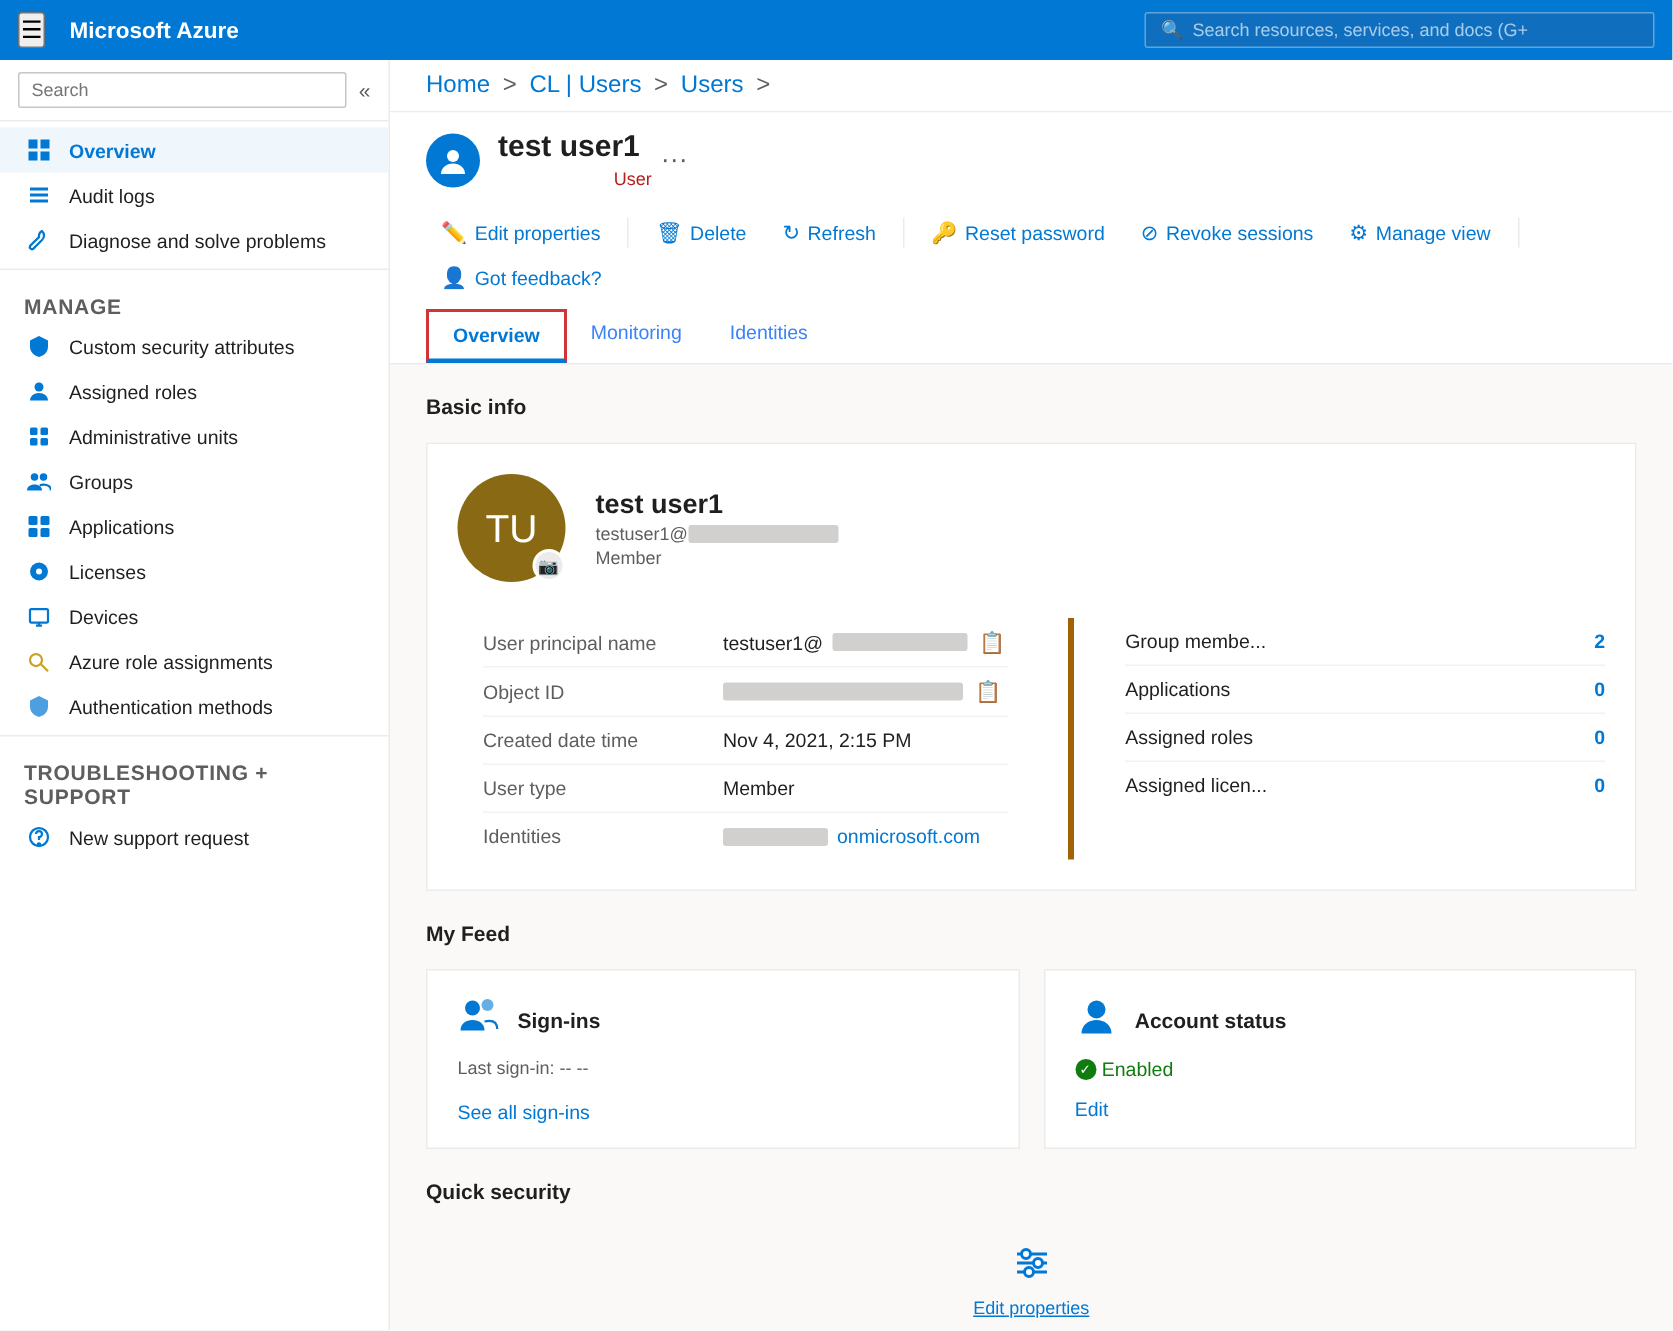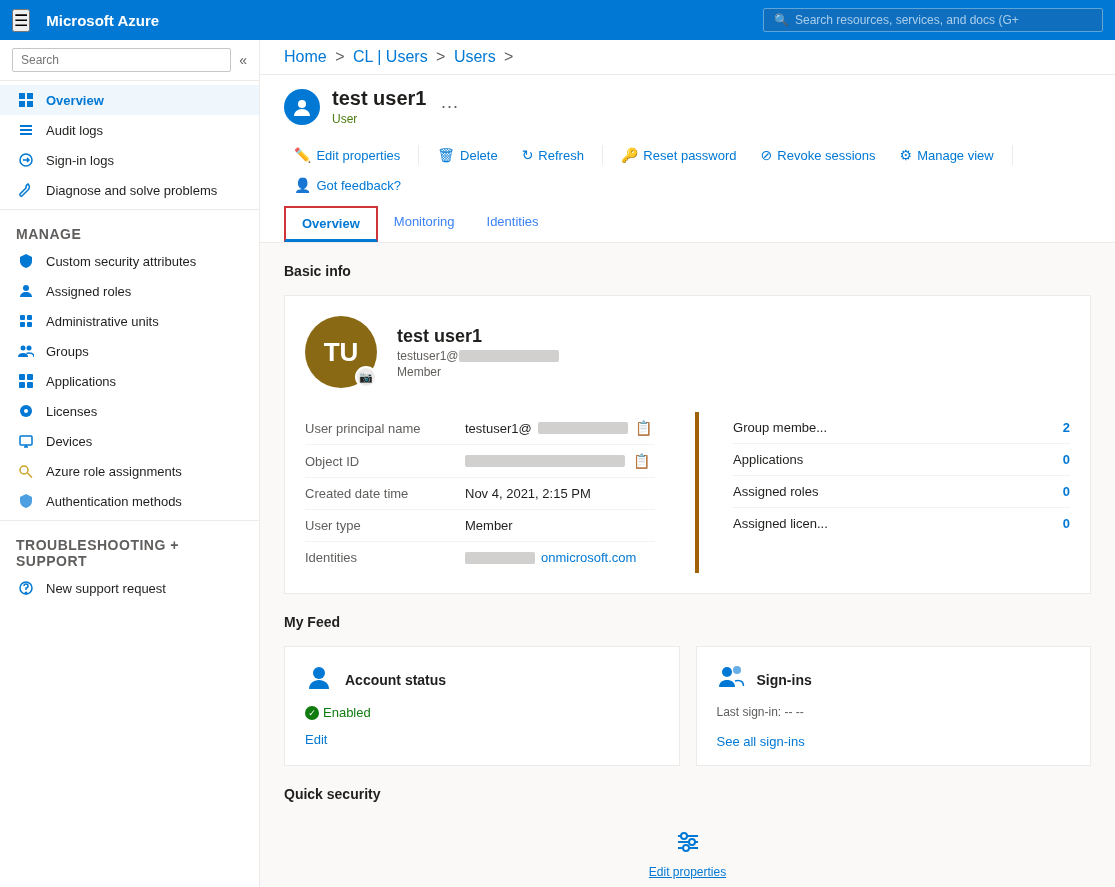--- a/index.html
+++ b/index.html
@@ -113,21 +113,21 @@
     }
     .user-avatar-small {
       width: 36px; height: 36px;
       background: #0078d4;
       border-radius: 50%;
       display: flex; align-items: center; justify-content: center;
       color: white; font-size: 18px;
       margin-right: 12px; flex-shrink: 0;
     }
     .page-title { font-size: 20px; font-weight: 600; margin-right: 8px; }
-    .page-subtitle { font-size: 12px; color: #4d7c0f; margin-top: 2px; }
+    .page-subtitle { font-size: 12px; color: #b91c1c; margin-top: 2px; text-align: right; }
     .more-btn { background: none; border: none; cursor: pointer; font-size: 18px; color: #605e5c; padding: 2px 6px; }
 
     
     .toolbar {
       display: flex;
       align-items: center;
       padding: 8px 0 0;
       flex-wrap: wrap;
       gap: 4px;
     }
@@ -182,21 +182,21 @@
     .user-profile-row {
       display: flex;
       align-items: center;
       margin-bottom: 24px;
     }
     .user-avatar-large {
       width: 72px; height: 72px;
       background: #8a6914;
       border-radius: 50%;
       display: flex; align-items: center; justify-content: center;
-      color: white; font-size: 26px; font-weight: 700;
+      color: white; font-size: 26px; font-weight: 400;
       margin-right: 20px; flex-shrink: 0;
       position: relative;
     }
     .avatar-camera-icon {
       position: absolute;
       bottom: 0; right: 0;
       width: 22px; height: 22px;
       background: #edebe9;
       border-radius: 50%;
       display: flex; align-items: center; justify-content: center;
@@ -208,21 +208,21 @@
     .user-profile-email { font-size: 12px; color: #605e5c; margin-bottom: 2px; }
     .user-profile-type { font-size: 12px; color: #605e5c; }
     .redacted { 
       display: inline-block;
       background: #d2d0ce;
       border-radius: 2px;
       height: 12px;
       vertical-align: middle;
     }
 
-    .info-grid { display: grid; grid-template-columns: 1fr 1fr; gap: 0; }
+    .info-grid { display: grid; grid-template-columns: 1fr 1fr; gap: 0; margin-left: 17px; }
     .info-left { padding-right: 40px; }
     .info-right { padding-left: 34px; border-left: 4px solid #a16207; }
 
     .info-row {
       display: flex;
       align-items: center;
       padding: 8px 0;
       border-bottom: 1px solid #f3f2f1;
       font-size: 13px;
     }
@@ -306,29 +306,20 @@
       </div>
       <div class="sidebar-item">
         <span class="icon">
           <svg width="16" height="16" viewBox="0 0 16 16" fill="#0078d4">
               <rect x="2" y="3" width="12" height="2"></rect>
               <rect x="2" y="7" width="12" height="2"></rect>
               <rect x="2" y="11" width="12" height="2"></rect>
             </svg>
         </span>
         <span>Audit logs</span>
-      </div>
-      <div class="sidebar-item">
-        <span class="icon">
-          <svg width="16" height="16" viewBox="0 0 16 16" fill="none" stroke="#0078d4" stroke-width="1.5">
-              <circle cx="8" cy="8" r="6"></circle>
-              <path d="M5 8l6 0M9 6l2 2-2 2"></path>
-            </svg>
-        </span>
-        <span>Sign-in logs</span>
       </div>
       <div class="sidebar-item">
         <span class="icon">
           <svg width="16" height="16" viewBox="0 0 16 16" fill="none" stroke="#0078d4" stroke-width="1.5">
               <path d="M10 2a4 4 0 0 1 0 6L4 14a1.5 1.5 0 0 1-2-2l6-6A4 4 0 0 1 10 2z"></path>
             </svg>
         </span>
         <span>Diagnose and solve problems</span>
       </div>
 
@@ -578,51 +569,51 @@
         </div>
       </div>
 
       <div class="section-title">My Feed</div>
       <div class="feed-grid">
 
         <div class="feed-card">
           <div class="feed-card-header">
             <span class="feed-card-icon">
               <svg width="28" height="28" viewBox="0 0 28 28" fill="none">
+                <circle cx="10" cy="9" r="5" fill="#0078d4"></circle>
+                <circle cx="20" cy="7" r="4" fill="#0078d4" opacity="0.6"></circle>
+                <path d="M2 24c0-4.5 3.5-7 8-7s8 2.5 8 7" fill="#0078d4"></path>
+                <path d="M18 18c1-0.3 2-0.5 3-0.5 3.5 0 5.5 2 5.5 5.5" stroke="#0078d4" stroke-width="1.5" fill="none"></path>
+              </svg>
+            </span>
+            <span class="feed-card-title">Sign-ins</span>
+          </div>
+          <div class="sign-ins-text">Last sign-in: -- --</div>
+          <br>
+          <a class="feed-card-link" href="#">See all sign-ins</a>
+        </div>
+
+        <div class="feed-card">
+          <div class="feed-card-header">
+            <span class="feed-card-icon">
+              <svg width="28" height="28" viewBox="0 0 28 28" fill="none">
                 <circle cx="14" cy="10" r="6" fill="#0078d4"></circle>
                 <path d="M4 26c0-5.5 4.5-9 10-9s10 3.5 10 9" fill="#0078d4"></path>
               </svg>
             </span>
             <span class="feed-card-title">Account status</span>
           </div>
           <div class="feed-card-status">
             <span class="status-enabled">
               <span class="status-dot">✓</span>
               <span>Enabled</span>
             </span>
           </div>
           <a class="feed-card-link" href="#">Edit</a>
         </div>
-
-        <div class="feed-card">
-          <div class="feed-card-header">
-            <span class="feed-card-icon">
-              <svg width="28" height="28" viewBox="0 0 28 28" fill="none">
-                <circle cx="10" cy="9" r="5" fill="#0078d4"></circle>
-                <circle cx="20" cy="7" r="4" fill="#0078d4" opacity="0.6"></circle>
-                <path d="M2 24c0-4.5 3.5-7 8-7s8 2.5 8 7" fill="#0078d4"></path>
-                <path d="M18 18c1-0.3 2-0.5 3-0.5 3.5 0 5.5 2 5.5 5.5" stroke="#0078d4" stroke-width="1.5" fill="none"></path>
-              </svg>
-            </span>
-            <span class="feed-card-title">Sign-ins</span>
-          </div>
-          <div class="sign-ins-text">Last sign-in: -- --</div>
-          <br>
-          <a class="feed-card-link" href="#">See all sign-ins</a>
-        </div>
       </div>
 
       <div class="section-title">Quick security</div>
       <div class="quick-actions-icon">
         <span style="color:#0078d4; font-size: 28px;">
           <svg width="32" height="32" viewBox="0 0 32 32" fill="none">
             <line x1="6" y1="10" x2="26" y2="10" stroke="#0078d4" stroke-width="2"></line>
             <line x1="6" y1="16" x2="26" y2="16" stroke="#0078d4" stroke-width="2"></line>
             <line x1="6" y1="22" x2="26" y2="22" stroke="#0078d4" stroke-width="2"></line>
             <circle cx="12" cy="10" r="3" fill="white" stroke="#0078d4" stroke-width="2"></circle>

